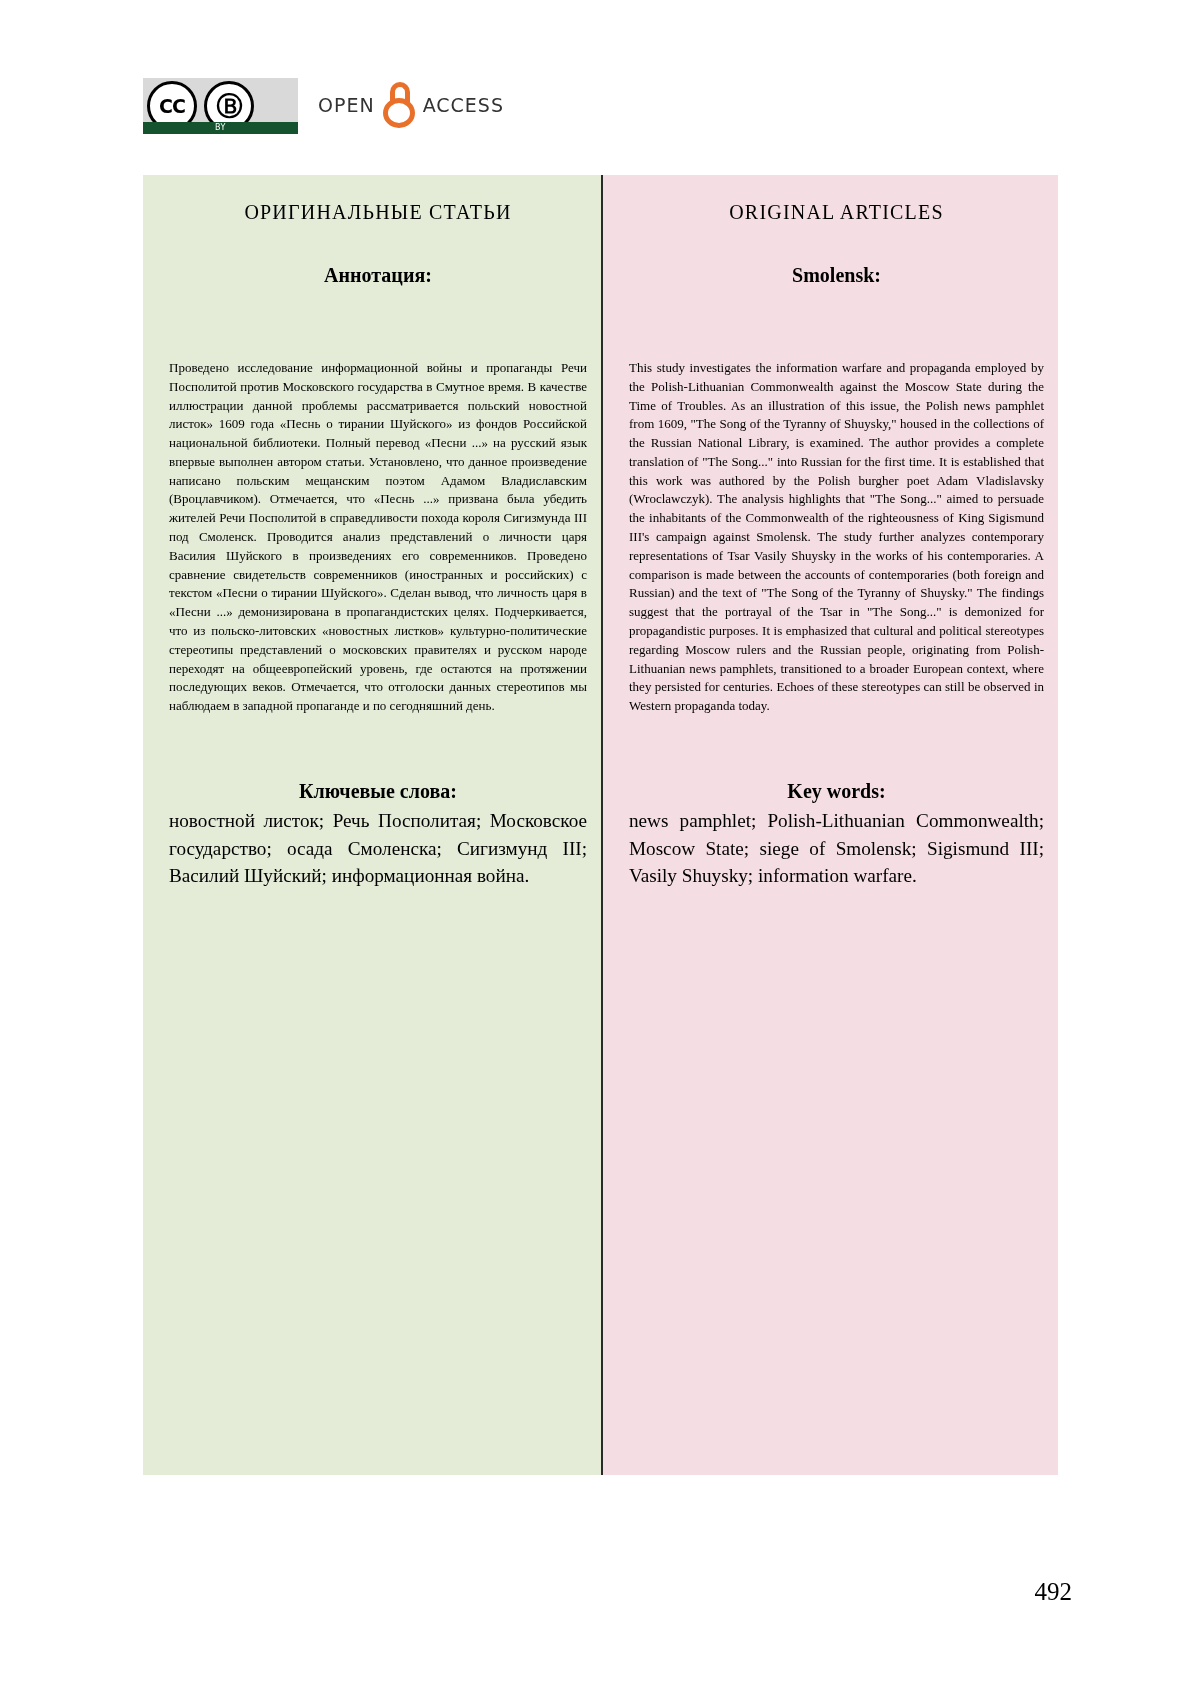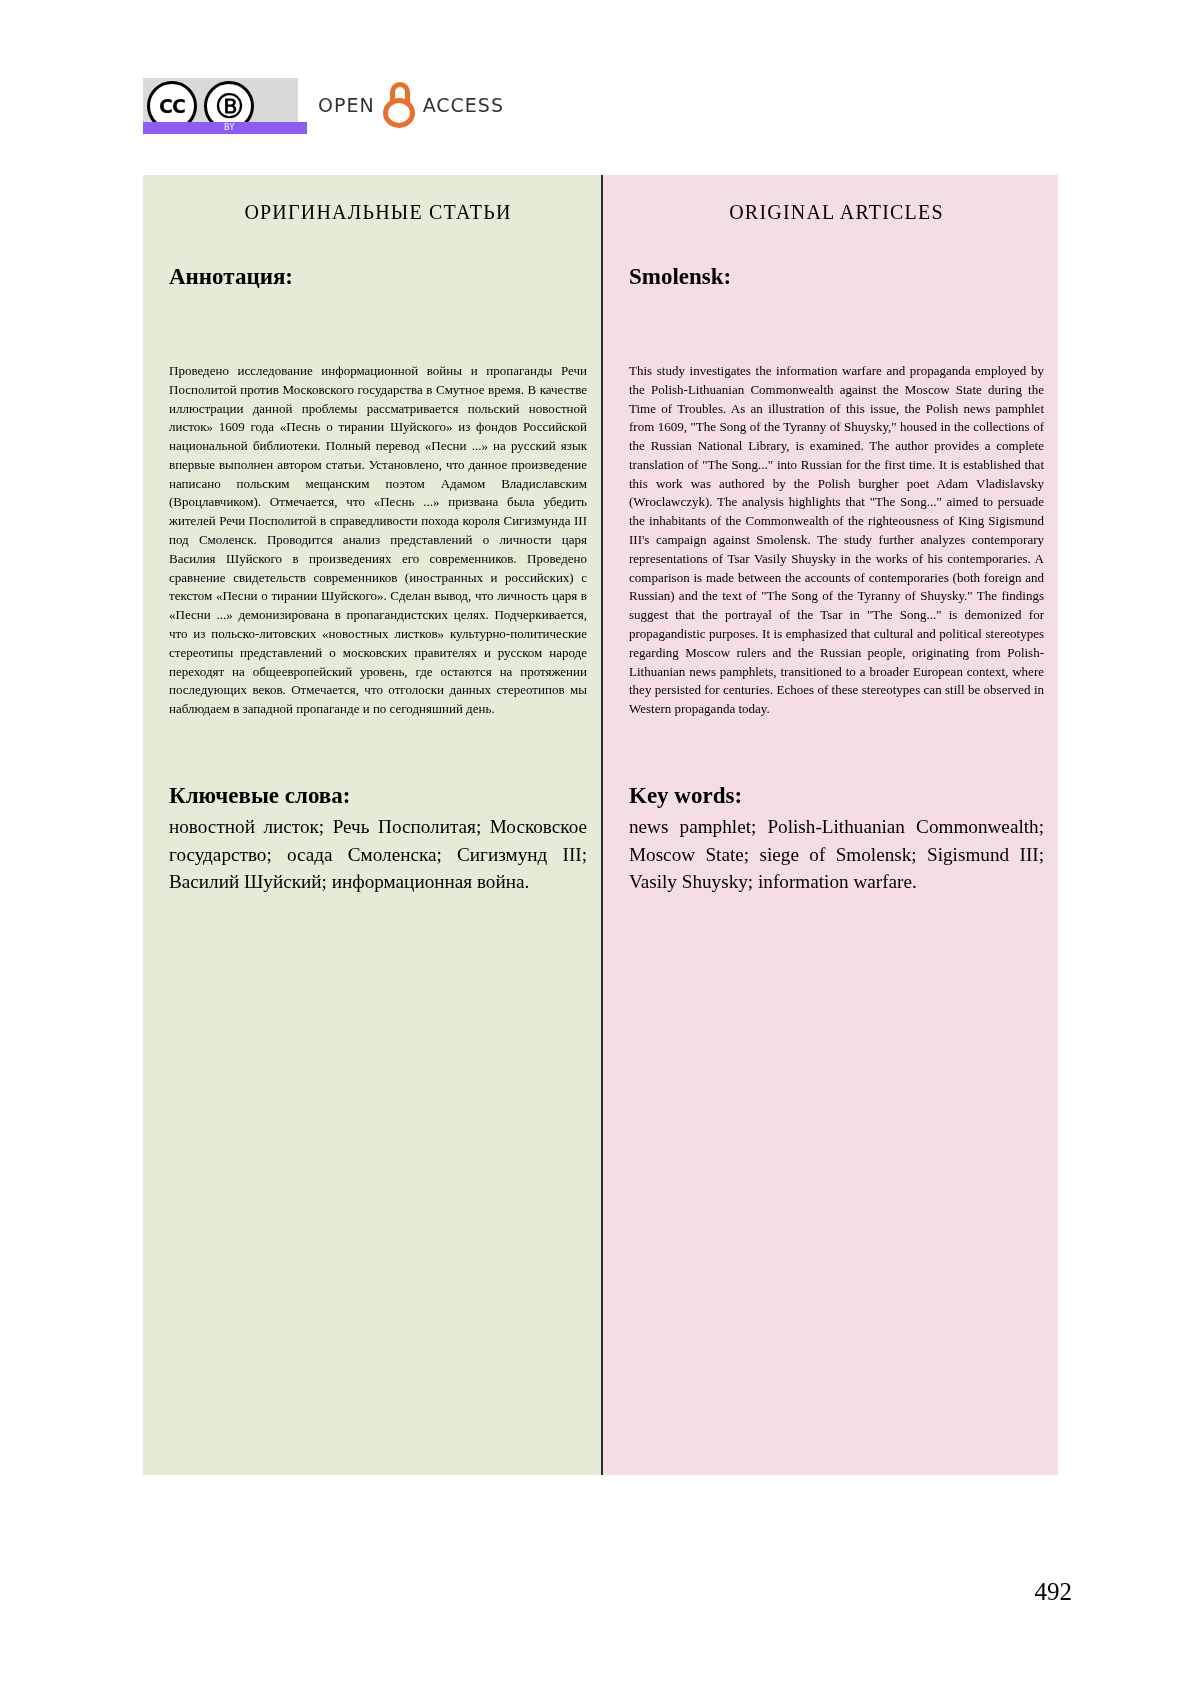--- a/index.html
+++ b/index.html
@@ -56,28 +56,27 @@
     background: #fff;
     color: #000;
   }
   .cc-circle.second { margin-left: 7px; font-size: 26px; }
   .cc-by-strip {
     position: absolute;
     left: 0;
     bottom: 0;
     width: 155px;
     height: 12px;
-    background: #8b5cf6;
+    background: #14532d;
     color: #fff;
     font-family: "DejaVu Sans", sans-serif;
     font-size: 8px;
     text-align: center;
     line-height: 12px;
     letter-spacing: 0.5px;
-    padding-left: 9px;
   }
   .oa-wrap {
     position: absolute;
     left: 175px;
     top: 4px;
     display: flex;
     align-items: center;
     font-family: "DejaVu Sans", sans-serif;
     font-size: 19px;
     letter-spacing: 1px;
@@ -146,22 +145,23 @@
     background: #f4dee3;
   }
   .sec-title {
     text-align: center;
     font-size: 20px;
     letter-spacing: 1.2px;
     margin: 4px 0 40px 0;
   }
   .lbl {
     font-weight: bold;
-    font-size: 23px;
+    font-size: 20px;
     margin-bottom: 72px;
+    text-align: center;
   }
   .lbl.kw {
     margin-bottom: 4px;
   }
   .body-text {
     font-size: 13px;
     line-height: 1.445;
     text-align: justify;
     hyphens: auto;
     -webkit-hyphens: auto;

